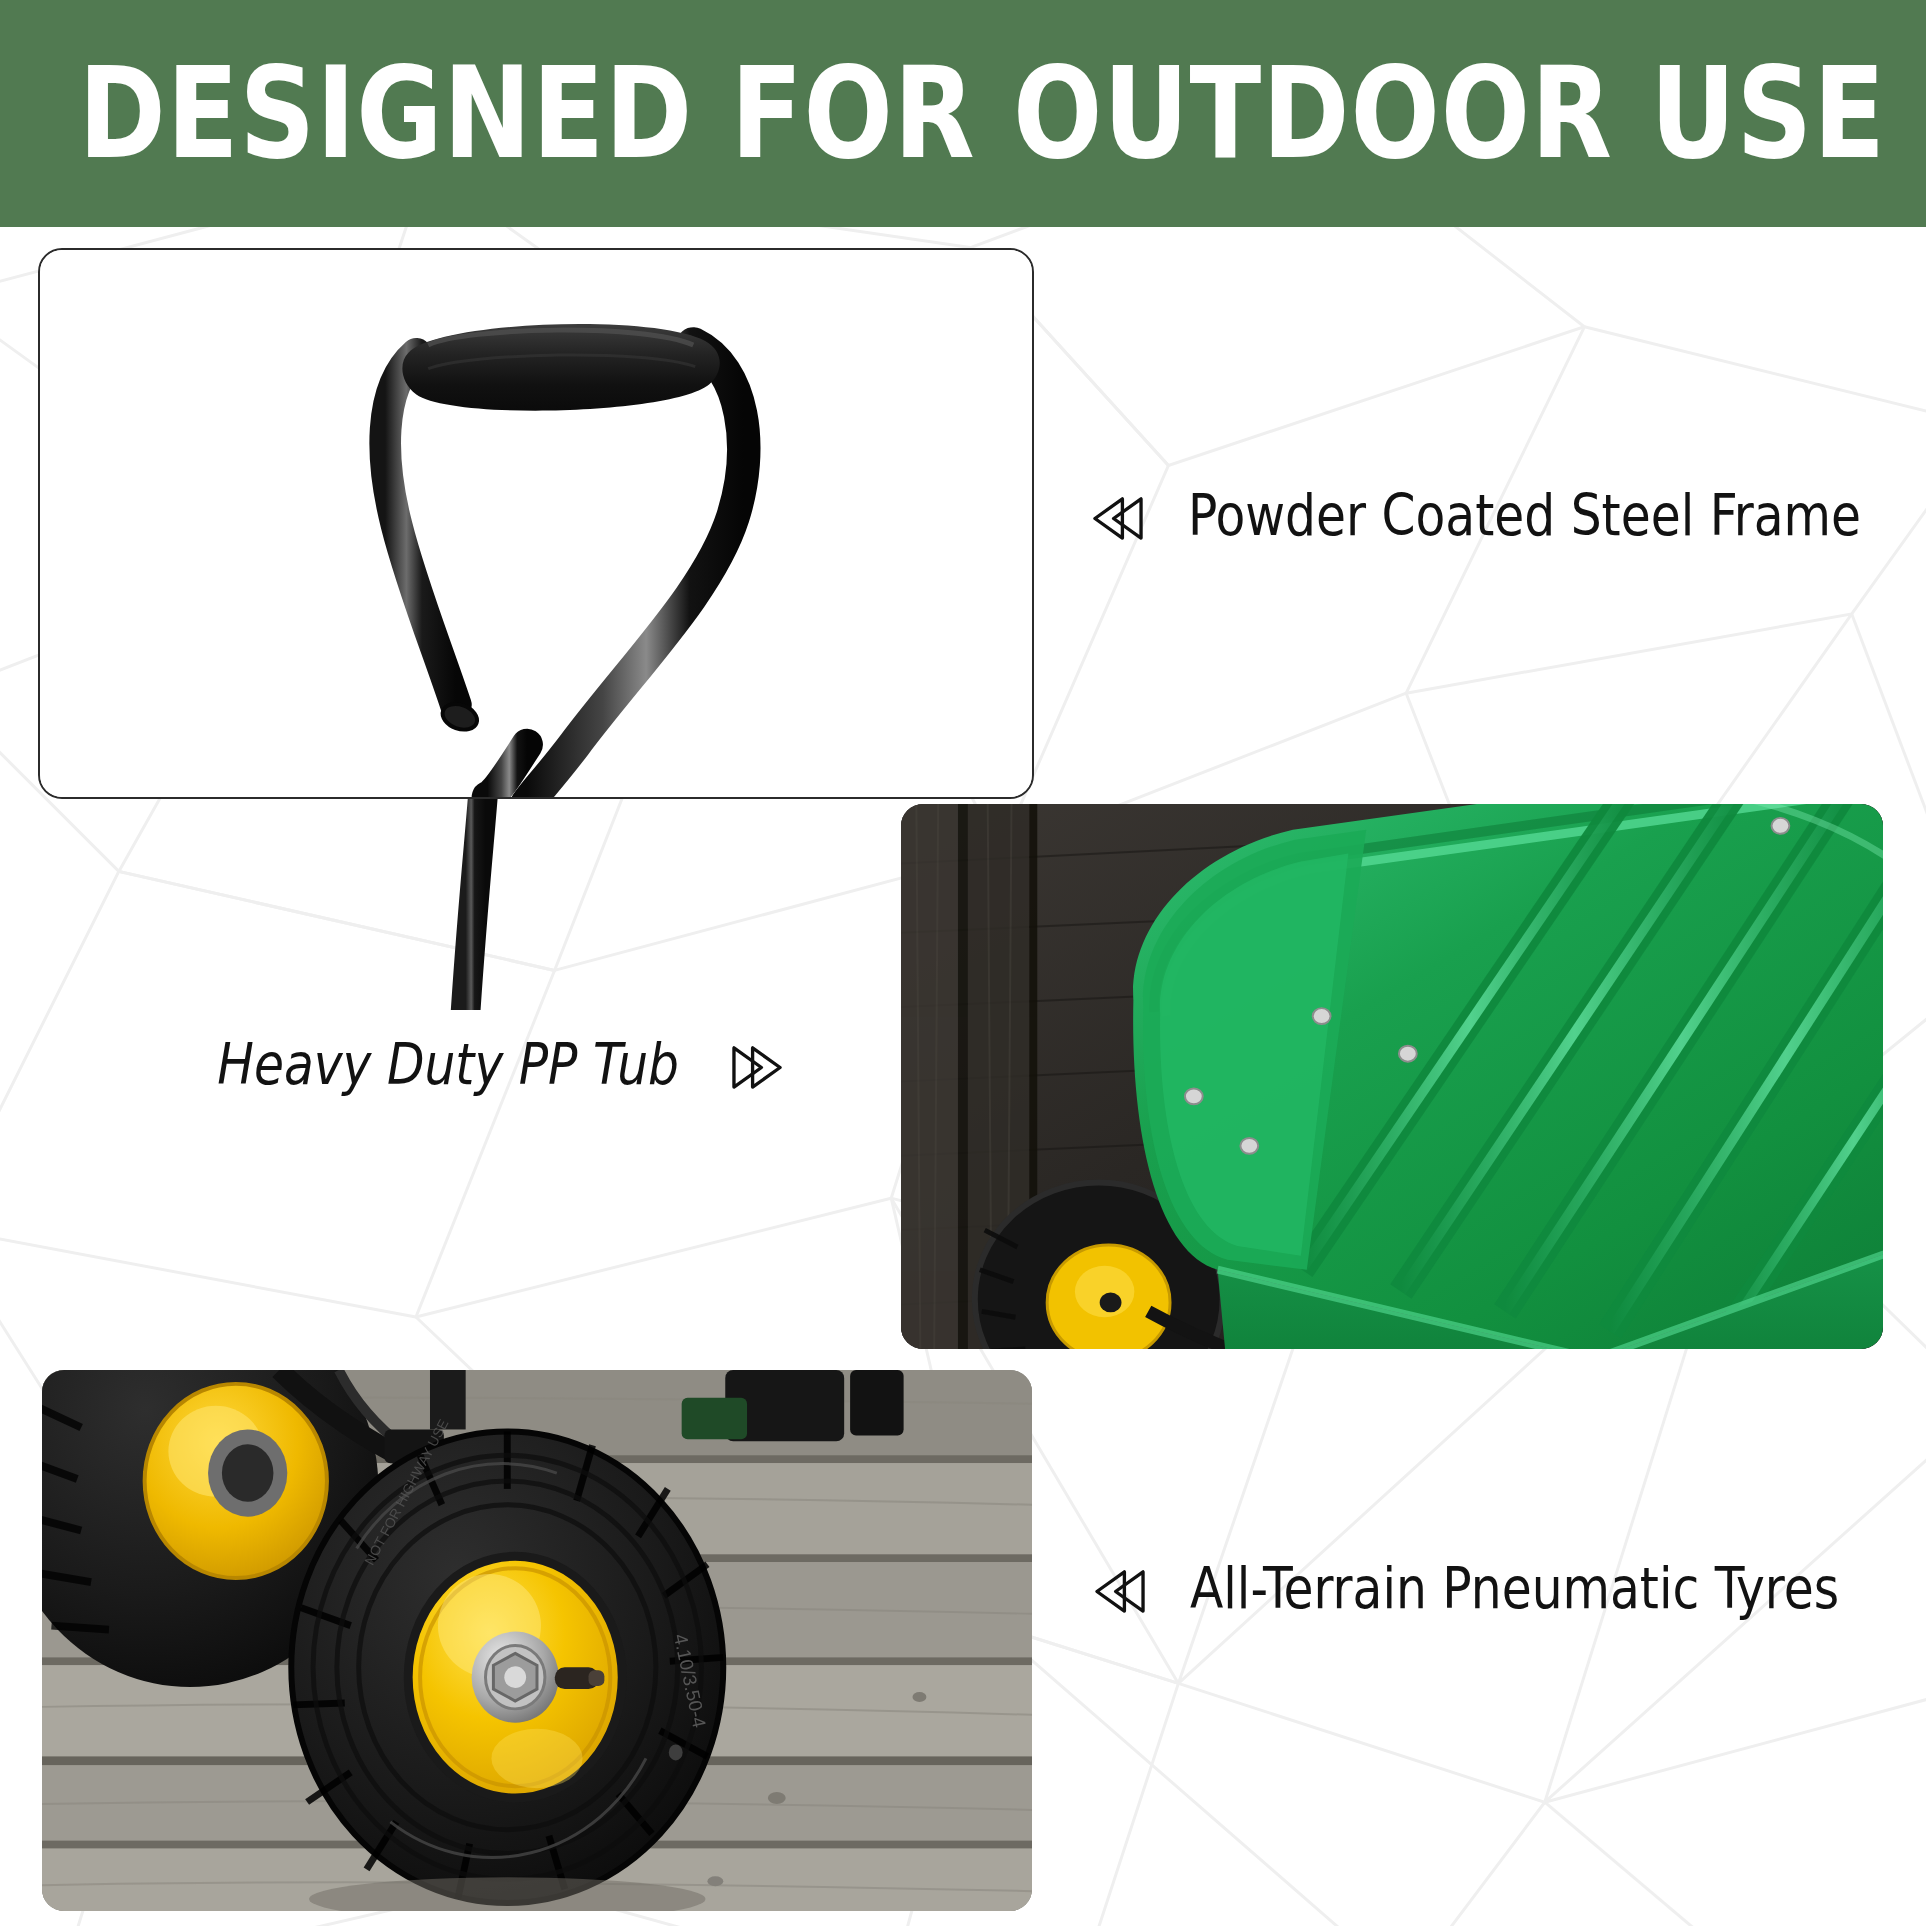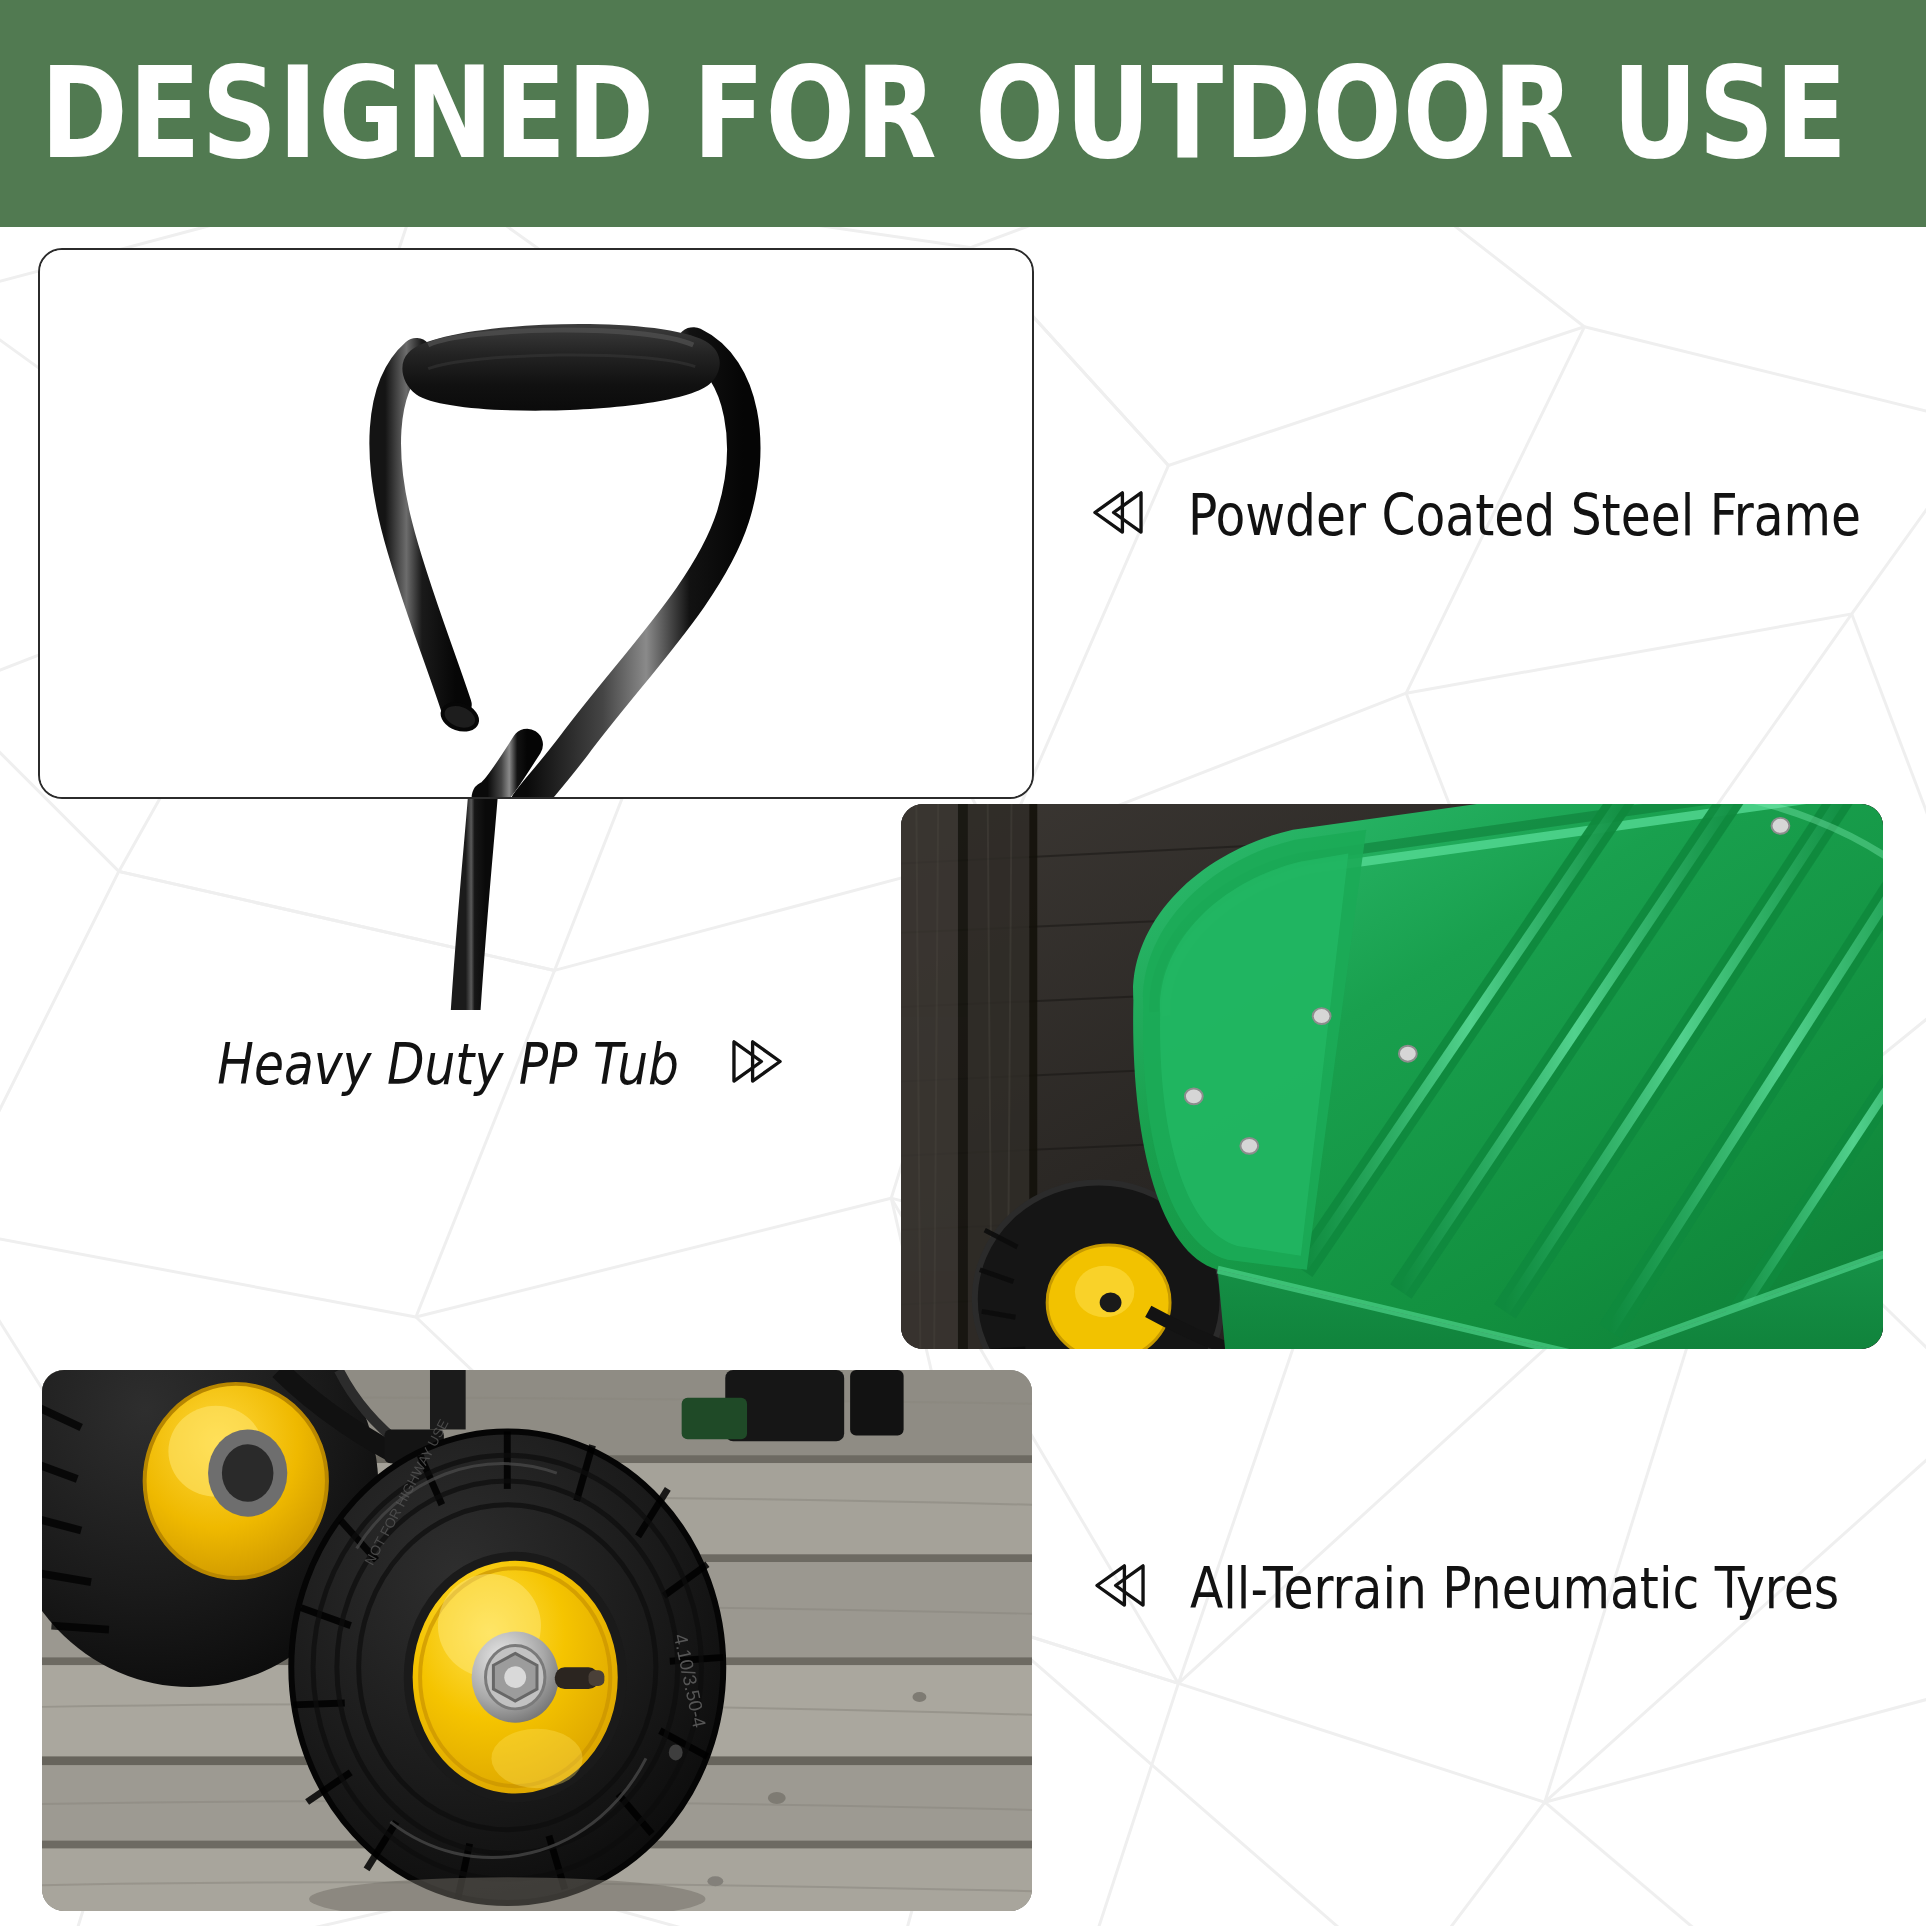--- a/index.html
+++ b/index.html
@@ -34,21 +34,21 @@
   
   .banner {
     position: absolute;
     left: 0; top: 0;
     width: 1927px;
     height: 227px;
     background: #517A51;
     z-index: 3;
     display: flex;
     align-items: center;
-    justify-content: flex-end;
+    justify-content: flex-start;
   }
   .banner-title {
     color: #ffffff;
     font-family: "Liberation Sans Narrow", "DejaVu Sans Condensed", "Liberation Sans", sans-serif;
     font-weight: bold;
     font-size: 127px;
     line-height: 1;
     letter-spacing: 1px;
     transform: scaleX(0.92);
     white-space: nowrap;
@@ -104,21 +104,21 @@
     width: 992px;
     height: 228px;
     z-index: 1;
     overflow: hidden;
   }
 
   
   .callout {
     position: absolute;
     display: flex;
-    align-items: flex-start;
+    align-items: flex-end;
     z-index: 4;
     white-space: nowrap;
   }
   .callout-label {
     color: #121212;
     font-family: "Liberation Sans Narrow", "DejaVu Sans Condensed", "Liberation Sans", sans-serif;
     font-size: 57px;
     line-height: 1;
     transform: scaleX(0.95);
     transform-origin: left center;

